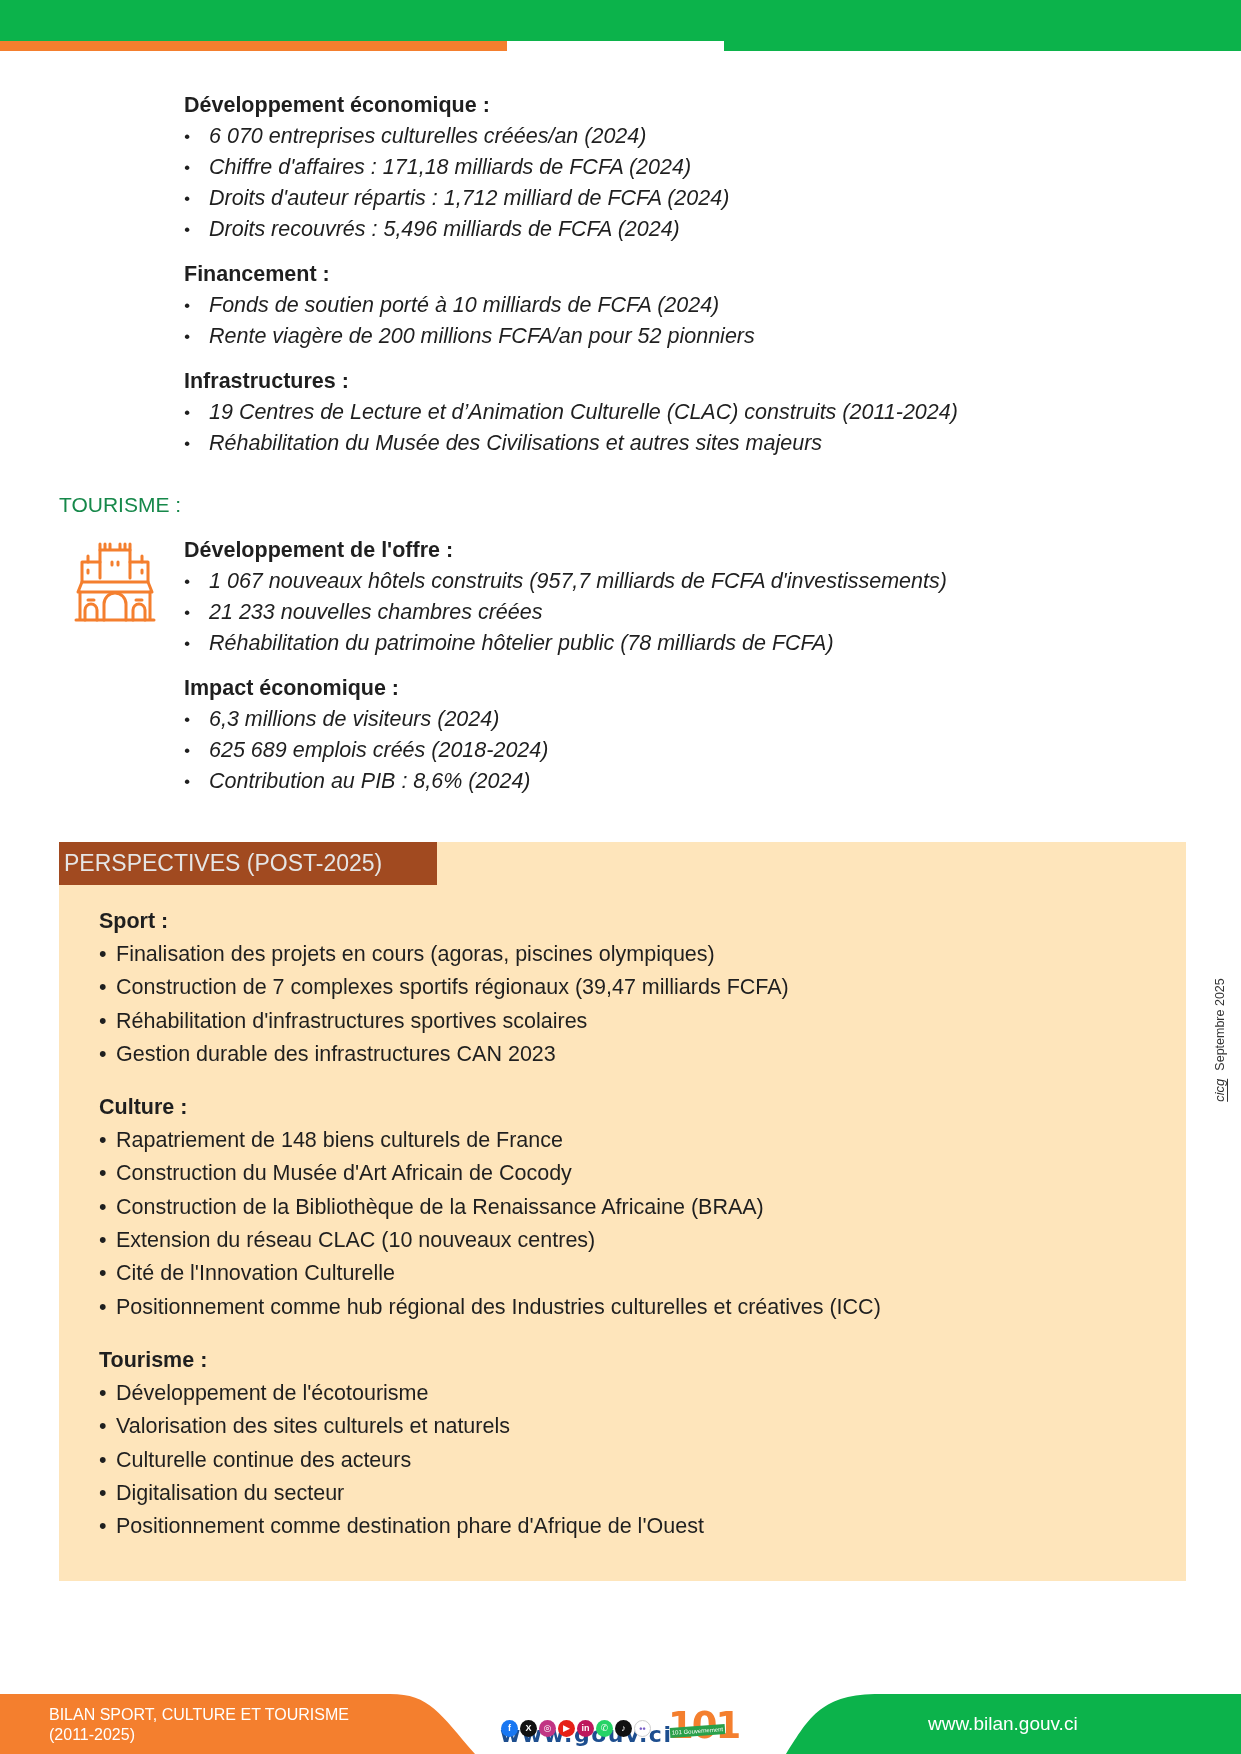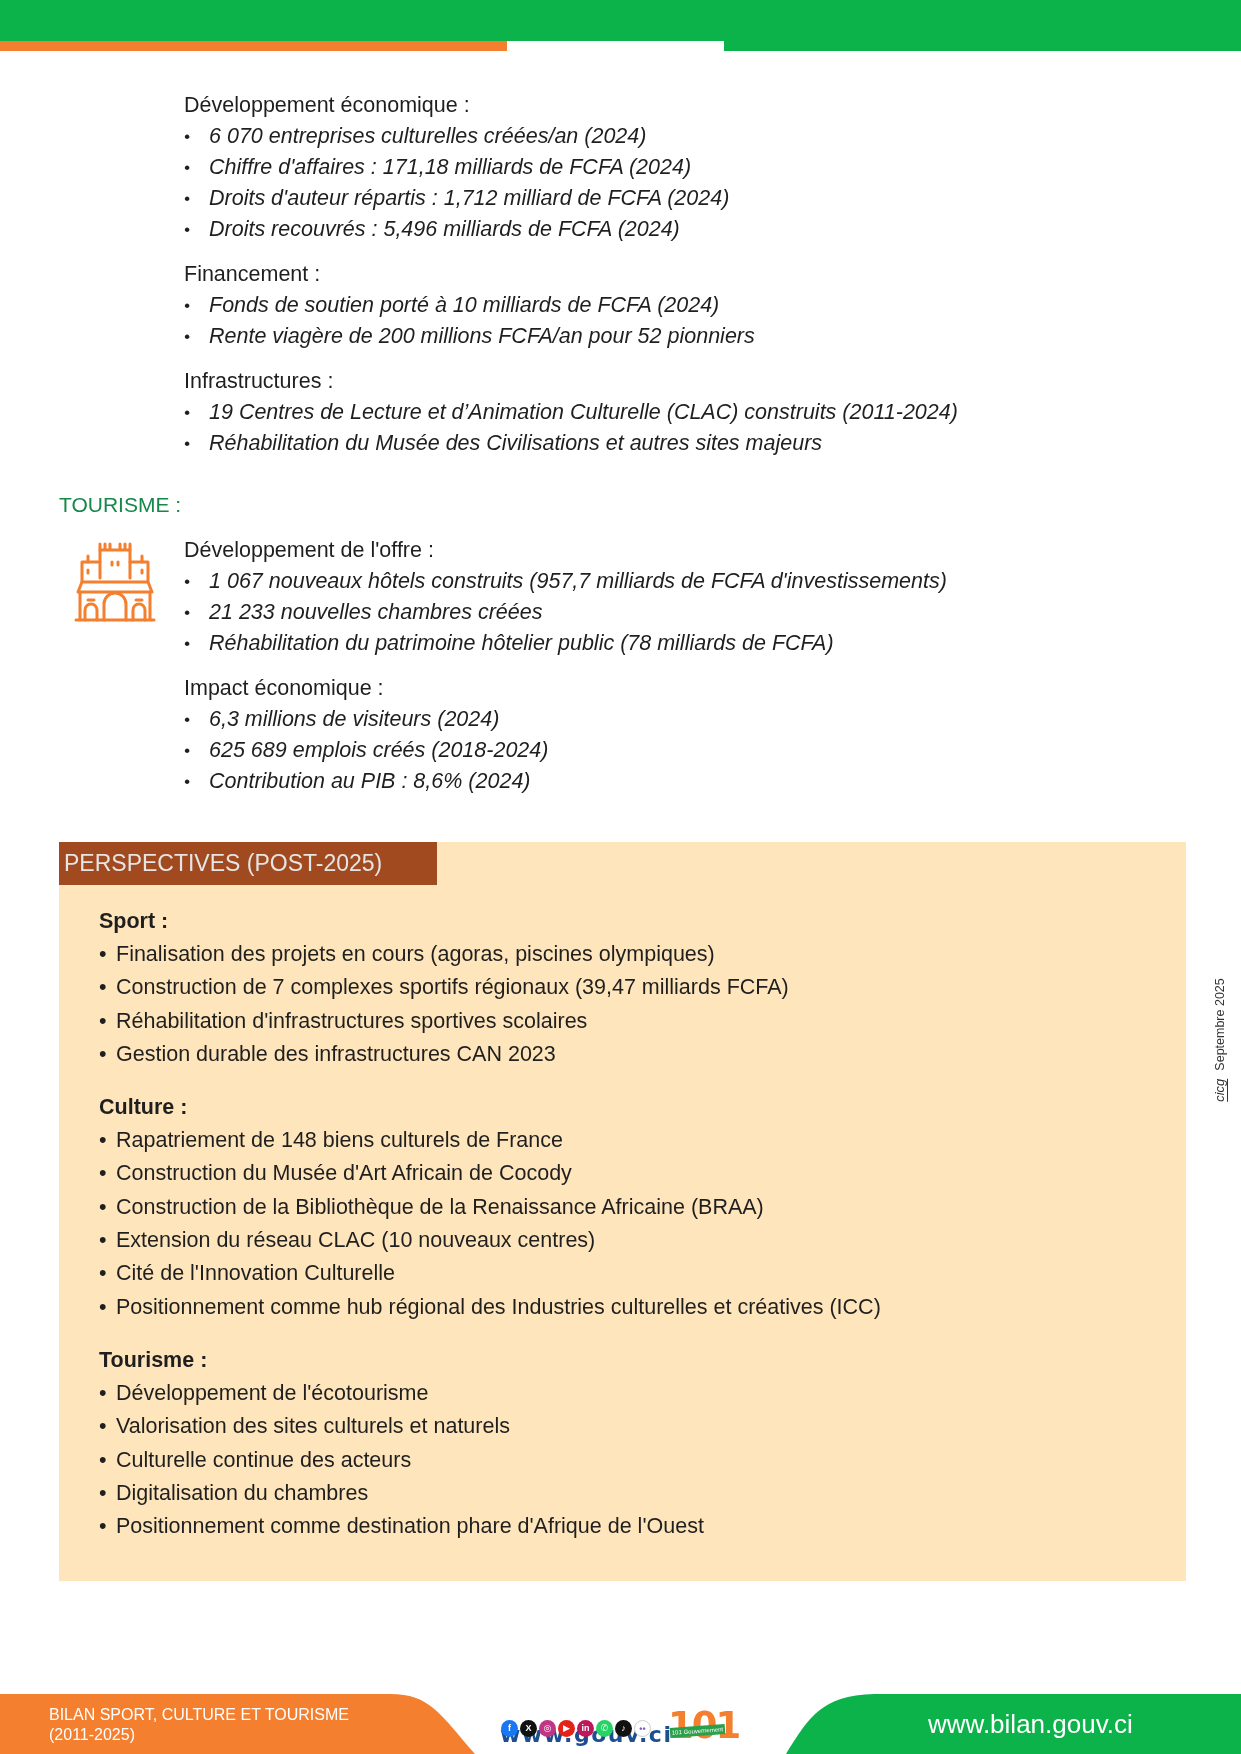--- a/index.html
+++ b/index.html
@@ -8,21 +8,21 @@
     background: #ffffff; color: #1f1f1f;
     font-family: "Liberation Sans", "DejaVu Sans", sans-serif;
   }
   
   .hdr-green { position: absolute; left: 0; top: 0; width: 1241px; height: 41px; background: #0cb34b; }
   .hdr-orange { position: absolute; left: 0; top: 41px; width: 507px; height: 10px; background: #f47f2e; }
   .hdr-white { position: absolute; left: 507px; top: 41px; width: 217px; height: 10px; background: #ffffff; }
   .hdr-green2 { position: absolute; left: 724px; top: 41px; width: 517px; height: 10px; background: #0cb34b; }
 
   .section { position: absolute; left: 184px; }
-  .sub-title { font-weight: normal; font-size: 21.5px; line-height: 31px; margin: 0; color: #1f1f1f; }
+  .sub-title { font-weight: bold; font-size: 21.5px; line-height: 31px; margin: 0; color: #1f1f1f; }
   ul.dot { list-style: none; margin: 0; padding: 0; font-style: italic; }
   ul.dot li { position: relative; padding-left: 25px; font-size: 21.5px; line-height: 31px; color: #1f1f1f; white-space: nowrap; }
   ul.dot li::before { content: "•"; position: absolute; left: 0; top: 0; font-size: 17px; }
   .group { margin-bottom: 14px; }
 
   .tourisme-label { position: absolute; left: 59px; top: 491px; color: #16884a; font-size: 21px; line-height: 28px; }
   .tour-icon { position: absolute; left: 74px; top: 540px; width: 82px; height: 84px; }
 
   
   .persp-box { position: absolute; left: 59px; top: 842px; width: 1127px; height: 739px; background: #fee5bb; }
@@ -37,21 +37,21 @@
   
   .side-label { position: absolute; left: 1205px; top: 955px; width: 30px; height: 170px; }
   .side-inner { position: absolute; left: 15px; top: 85px; transform: translate(-50%, -50%) rotate(-90deg); white-space: nowrap; font-size: 12.5px; color: #333; display: flex; align-items: center; gap: 8px; }
   .cicg { font-size: 13px; color: #333; font-style: italic; border-bottom: 1px solid #333; }
 
   
   .footer { position: absolute; left: 0; top: 1694px; width: 1241px; height: 60px; padding-left: 16px; }
   .foot-orange { position: absolute; left: 0; top: 0; width: 480px; height: 60px; }
   .foot-left-text { position: absolute; left: 49px; top: 11px; color: #ffffff; font-size: 16px; line-height: 20px; }
   .foot-green { position: absolute; left: 760px; top: 0; width: 481px; height: 60px; }
-  .foot-right-text { position: absolute; left: 928px; top: 18px; color: #ffffff; font-size: 26px; line-height: 24px; }
+  .foot-right-text { position: absolute; left: 928px; top: 18px; color: #ffffff; font-size: 19px; line-height: 24px; }
   .foot-center { position: absolute; left: 500px; top: 1690px; width: 240px; height: 64px; }
   .gouv-url { position: absolute; left: 0; top: 0; font-weight: bold; color: #1d4e8f; font-size: 22px; letter-spacing: 1.5px; font-family: "DejaVu Sans", sans-serif; margin-top: 32px; }
   .socials { position: absolute; left: 1px; top: 30px; display: flex; gap: 2px; }
   .soc { width: 17px; height: 17px; border-radius: 50%; color: #fff; font-size: 9px; line-height: 17px; text-align: center; font-weight: bold; }
   .logo101 { position: absolute; left: 168px; top: 16px; color: #f47f2e; font-weight: bold; font-size: 37px; line-height: 40px; font-family: "DejaVu Sans", sans-serif; letter-spacing: -2px; }
   .logo101-band { position: absolute; left: 170px; top: 36px; width: 55px; height: 10px; background: #2aa04a; transform: rotate(-4deg); color: #fff; font-size: 6px; line-height: 10px; text-align: center; }
 </style>
 </head>
 <body>
 
@@ -150,21 +150,21 @@
       <li>Cité de l'Innovation Culturelle</li>
       <li>Positionnement comme hub régional des Industries culturelles et créatives (ICC)</li>
     </ul>
   </div>
   <div class="pgroup">
     <p class="persp-title">Tourisme :</p>
     <ul class="pdot">
       <li>Développement de l'écotourisme</li>
       <li>Valorisation des sites culturels et naturels</li>
       <li>Culturelle continue des acteurs</li>
-      <li>Digitalisation du chambres</li>
+      <li>Digitalisation du secteur</li>
       <li>Positionnement comme destination phare d'Afrique de l'Ouest</li>
     </ul>
   </div>
 </div>
 
 <div class="side-label">
   <div class="side-inner">
     <span class="cicg">cicg</span>
     <span>Septembre 2025</span>
   </div>

